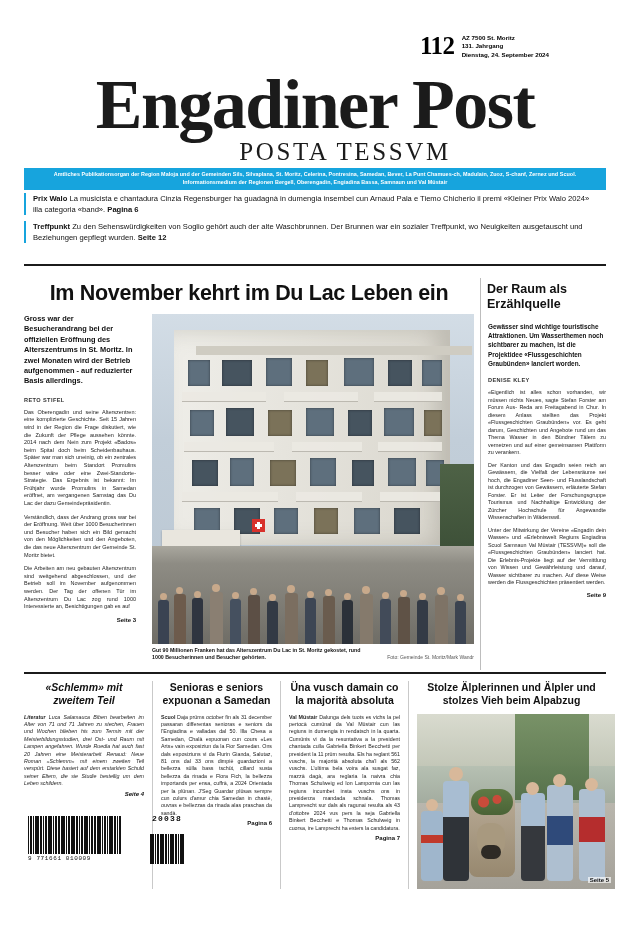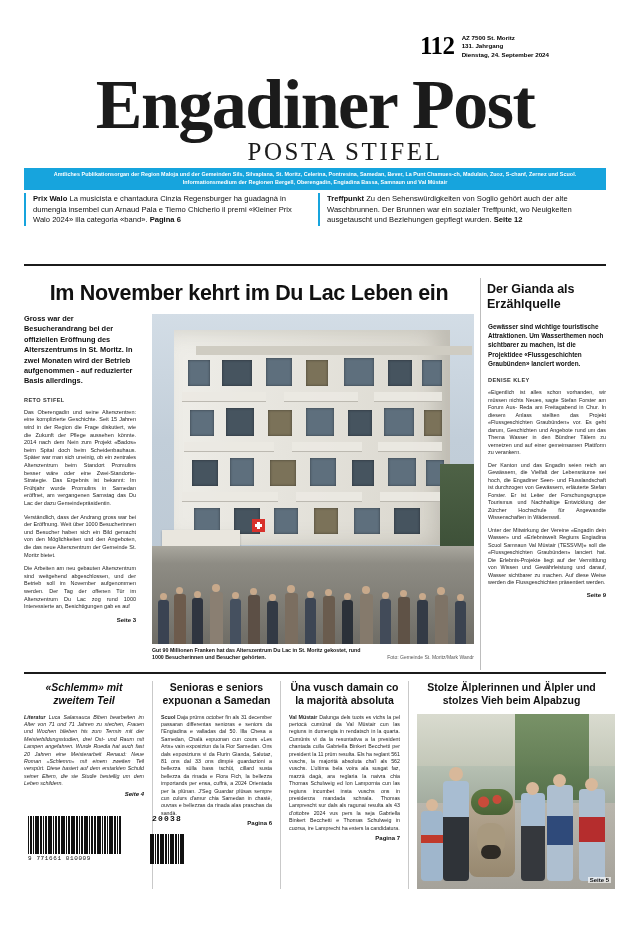--- a/index.html
+++ b/index.html
@@ -88,20 +88,21 @@
   }
 
   
   .teasers {
     position: absolute;
     left: 24px;
     top: 193px;
     width: 582px;
     display: flex;
     gap: 6px;
+    flex-direction: column;
   }
   .teaser {
     flex: 1 1 0;
     border-left: 2.5px solid #17a4dd;
     padding: 1px 10px 0 7px;
     box-sizing: border-box;
   }
   .teaser p {
     margin: 0;
     font-size: 7.6px;
@@ -507,21 +508,21 @@
     <div class="issue-number">112</div>
     <div class="issue-lines">
       <div>AZ 7500 St. Moritz</div>
       <div>131. Jahrgang</div>
       <div>Dienstag, 24. September 2024</div>
     </div>
   </div>
 
   <div class="masthead">
     <div class="masthead-title">Engadiner Post</div>
-    <div class="masthead-sub">POSTA STIFEL</div>
+    <div class="masthead-sub">POSTA TESSVM</div>
   </div>
 
   <div class="banner">Amtliches Publikationsorgan der Region Maloja und der Gemeinden Sils, Silvaplana, St. Moritz, Celerina, Pontresina, Samedan, Bever, La Punt Chamues-ch, Madulain, Zuoz, S-chanf, Zernez und Scuol. Informationsmedium der Regionen Bergell, Oberengadin, Engiadina Bassa, Samnaun und Val Müstair</div>
 
   <div class="teasers">
     <div class="teaser">
       <p>
         <span class="kicker">Prix Walo</span><span> La musicista e chantadura Cinzia Regensburger ha guadagnà in dumengia insembel cun Arnaud Pala e Tiemo Chicherio il premi «Kleiner Prix Walo 2024» illa categoria «band».</span>
         <span class="ref">Pagina 6</span>
       </p>
@@ -531,21 +532,21 @@
         <span class="kicker">Treffpunkt</span><span> Zu den Sehenswürdigkeiten von Soglio gehört auch der alte Waschbrunnen. Der Brunnen war ein sozialer Treffpunkt, wo Neuigkeiten ausgetauscht und Beziehungen gepflegt wurden.</span>
         <span class="ref">Seite 12</span>
       </p>
     </div>
   </div>
 
   <div class="rule-top"></div>
   <div class="vrule-right"></div>
 
   <div class="lead-head">Im November kehrt im Du Lac Leben ein</div>
-  <div class="side-head">Der Gianda als Erzählquelle</div>
+  <div class="side-head">Der Raum als Erzählquelle</div>
 
   <div class="lead-col">
     <p class="lead-intro">Gross war der Besucherandrang bei der offiziellen Eröffnung des Alterszentrums in St. Moritz. In zwei Monaten wird der Betrieb aufgenommen - auf reduzierter Basis allerdings.</p>
     <p class="byline">RETO STIFEL</p>
     <p class="body-text">Das Oberengadin und seine Alterszentren: eine komplizierte Geschichte. Seit 15 Jahren wird in der Region die Frage diskutiert, wie die Zukunft der Pflege aussehen könnte. 2014 nach dem Nein zum Projekt «Bados» beim Spital doch beim Scheidenbauhaus. Später war man sich uneinig, ob ein zentrales Alterszentrum beim Standort Promulins besser wäre oder eine Zwei-Standorte-Strategie. Das Ergebnis ist bekannt: Im Frühjahr wurde Promulins in Samedan eröffnet, am vergangenen Samstag das Du Lac der dazu Gemeindepräsidentin.</p>
     <p class="body-text">Verständlich, dass der Andrang gross war bei der Eröffnung. Weit über 1000 Besucherinnen und Besucher haben sich ein Bild gemacht von den Möglichkeiten und den Angeboten, die das neue Alterszentrum der Gemeinde St. Moritz bietet.</p>
     <p class="body-text">Die Arbeiten am neu gebauten Alterszentrum sind weitgehend abgeschlossen, und der Betrieb soll im November aufgenommen werden. Der Tag der offenen Tür im Alterszentrum Du Lac zog rund 1000 Interessierte an, Besichtigungen gab es auf</p>
     <div class="page-ref">Seite 3</div>
   </div>
 

